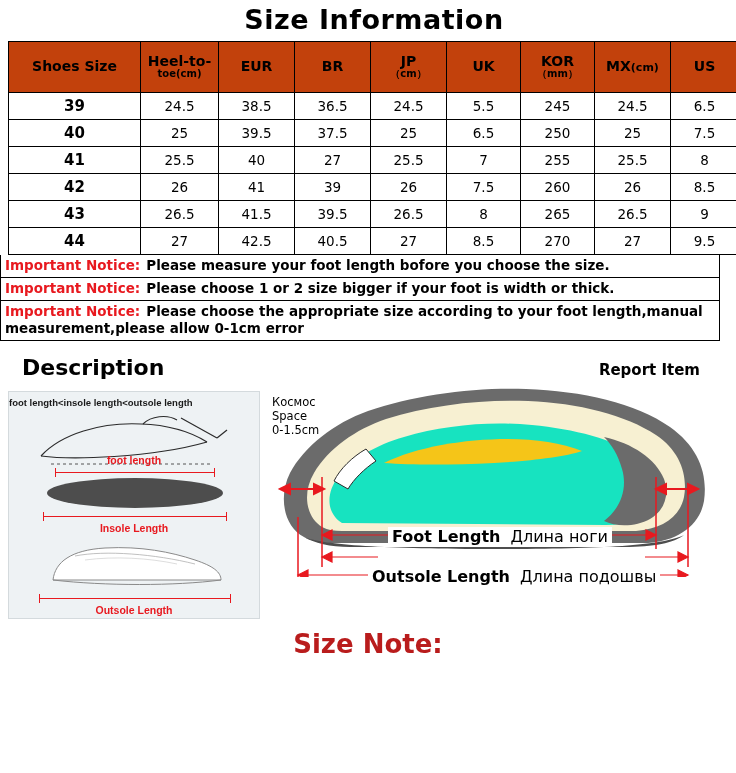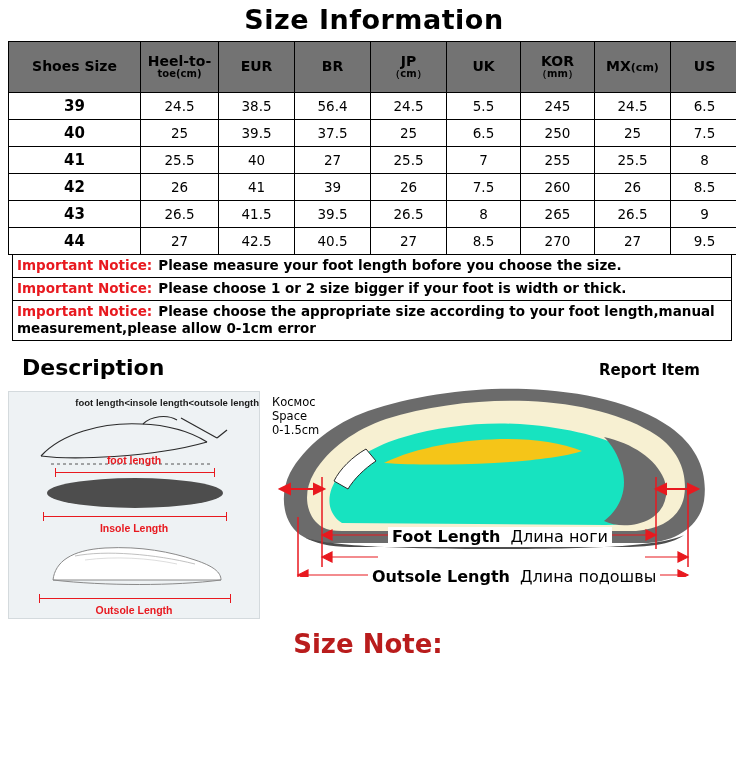--- a/index.html
+++ b/index.html
@@ -40,21 +40,21 @@
     width: 720px;
     table-layout: fixed;
   }
   table.size th, table.size td {
     border: 1px solid #000;
     text-align: center;
     font-size: 13.5px;
     font-family: "DejaVu Sans", sans-serif;
   }
   table.size thead th {
-    background: #737373;
+    background: #c2410c;
     font-weight: bold;
     font-size: 14px;
     height: 46px;
     line-height: 1.08;
     padding: 2px 1px;
   }
   table.size thead th .sub {
     font-size: 10px;
     font-weight: bold;
     display: block;
@@ -67,21 +67,21 @@
     height: 24px;
     padding: 1px 2px;
   }
   table.size tbody td.sz {
     font-weight: bold;
     font-size: 15px;
   }
 
   
   .notice-block {
-    padding: 0 12px;
+    padding: 0 0;
     box-sizing: border-box;
   }
   .notice-table {
     border-collapse: collapse;
     width: 720px;
     table-layout: fixed;
   }
   .notice-table td {
     border: 1px solid #000;
     border-top: none;
@@ -136,21 +136,21 @@
     height: 228px;
     background: #eef2f4;
     border: 1px solid #d4dadd;
     box-sizing: border-box;
   }
   .illu-top-label {
     position: absolute;
     top: 5px;
     left: 0;
     width: 100%;
-    text-align: right;
+    text-align: left;
     font-size: 9.5px;
     font-weight: bold;
     color: #1a1a1a;
   }
   .red-label {
     color: #e8191f;
     font-weight: bold;
     font-size: 10.5px;
     text-align: center;
     width: 100%;
@@ -293,21 +293,21 @@
           <th>
             <span>US</span>
           </th>
         </tr>
       </thead>
       <tbody>
         <tr>
           <td class="sz">39</td>
           <td>24.5</td>
           <td>38.5</td>
-          <td>56.4</td>
+          <td>36.5</td>
           <td>24.5</td>
           <td>5.5</td>
           <td>245</td>
           <td>24.5</td>
           <td>6.5</td>
         </tr>
         <tr>
           <td class="sz">40</td>
           <td>25</td>
           <td>39.5</td>

